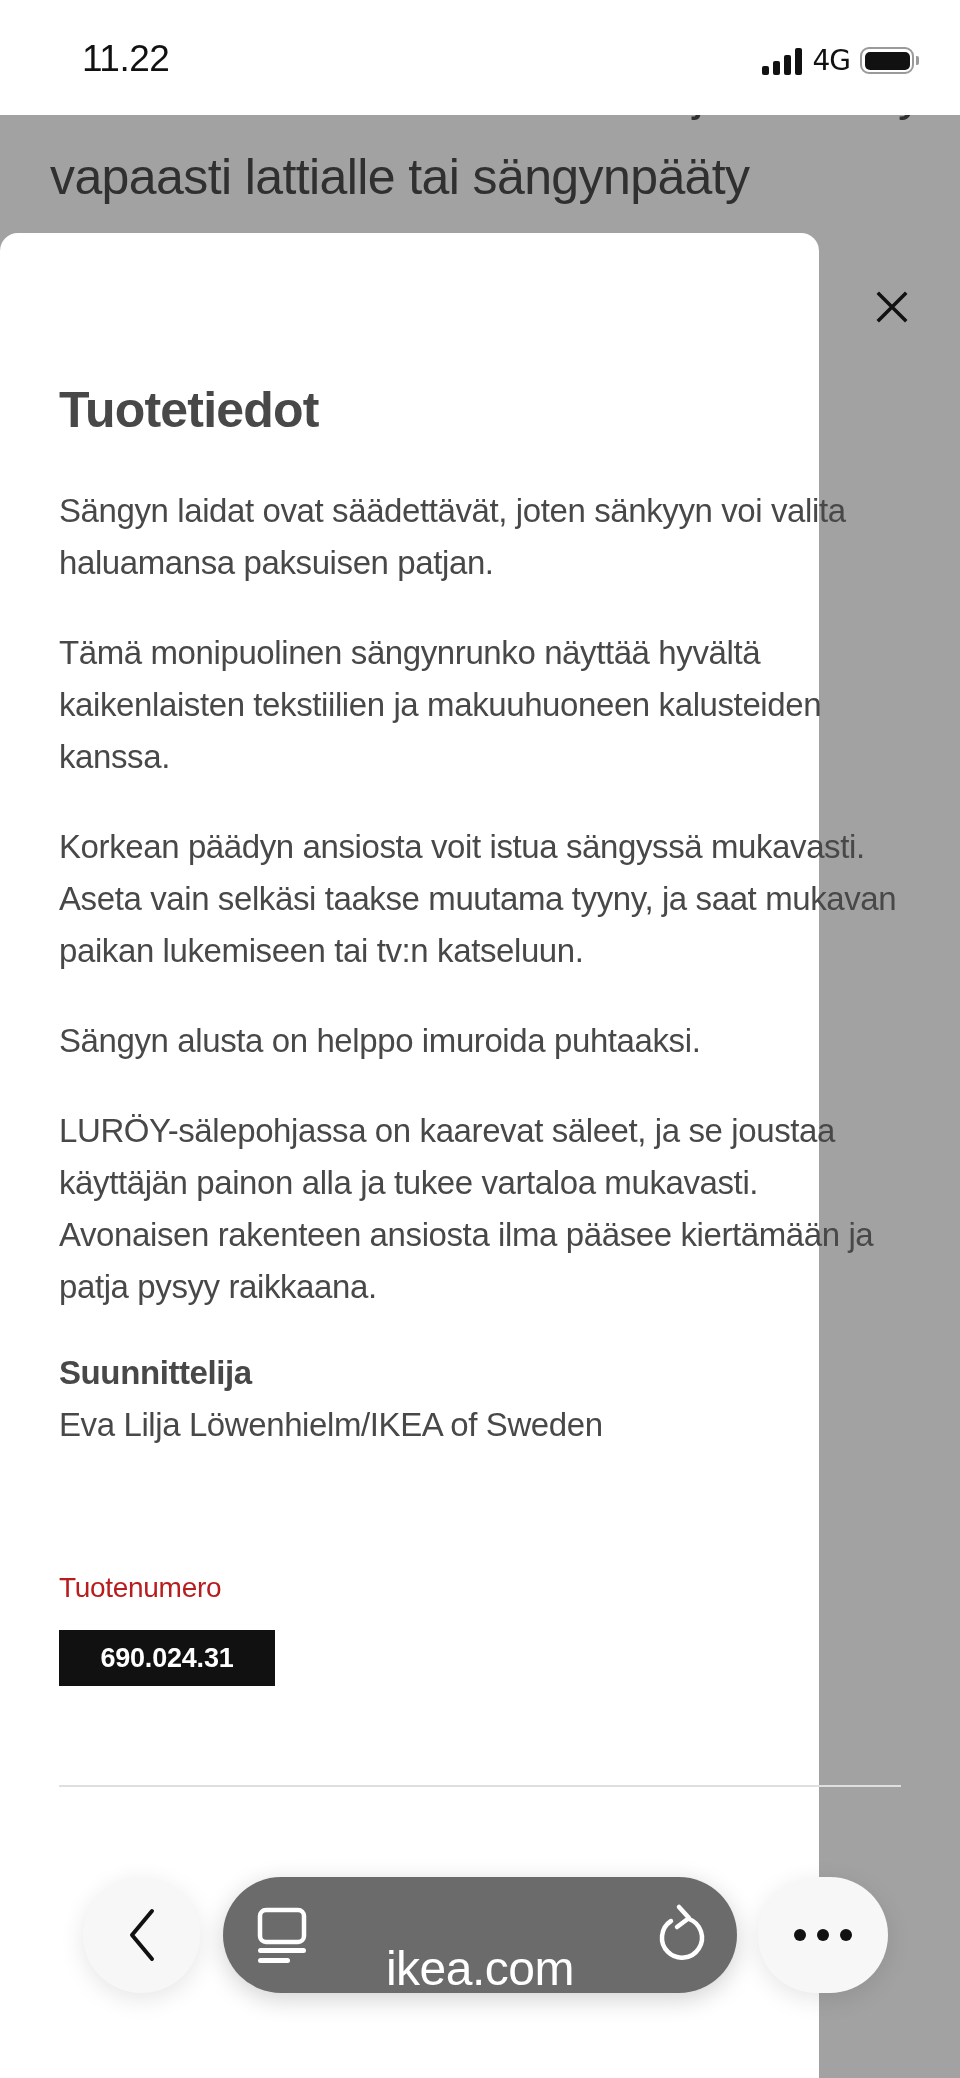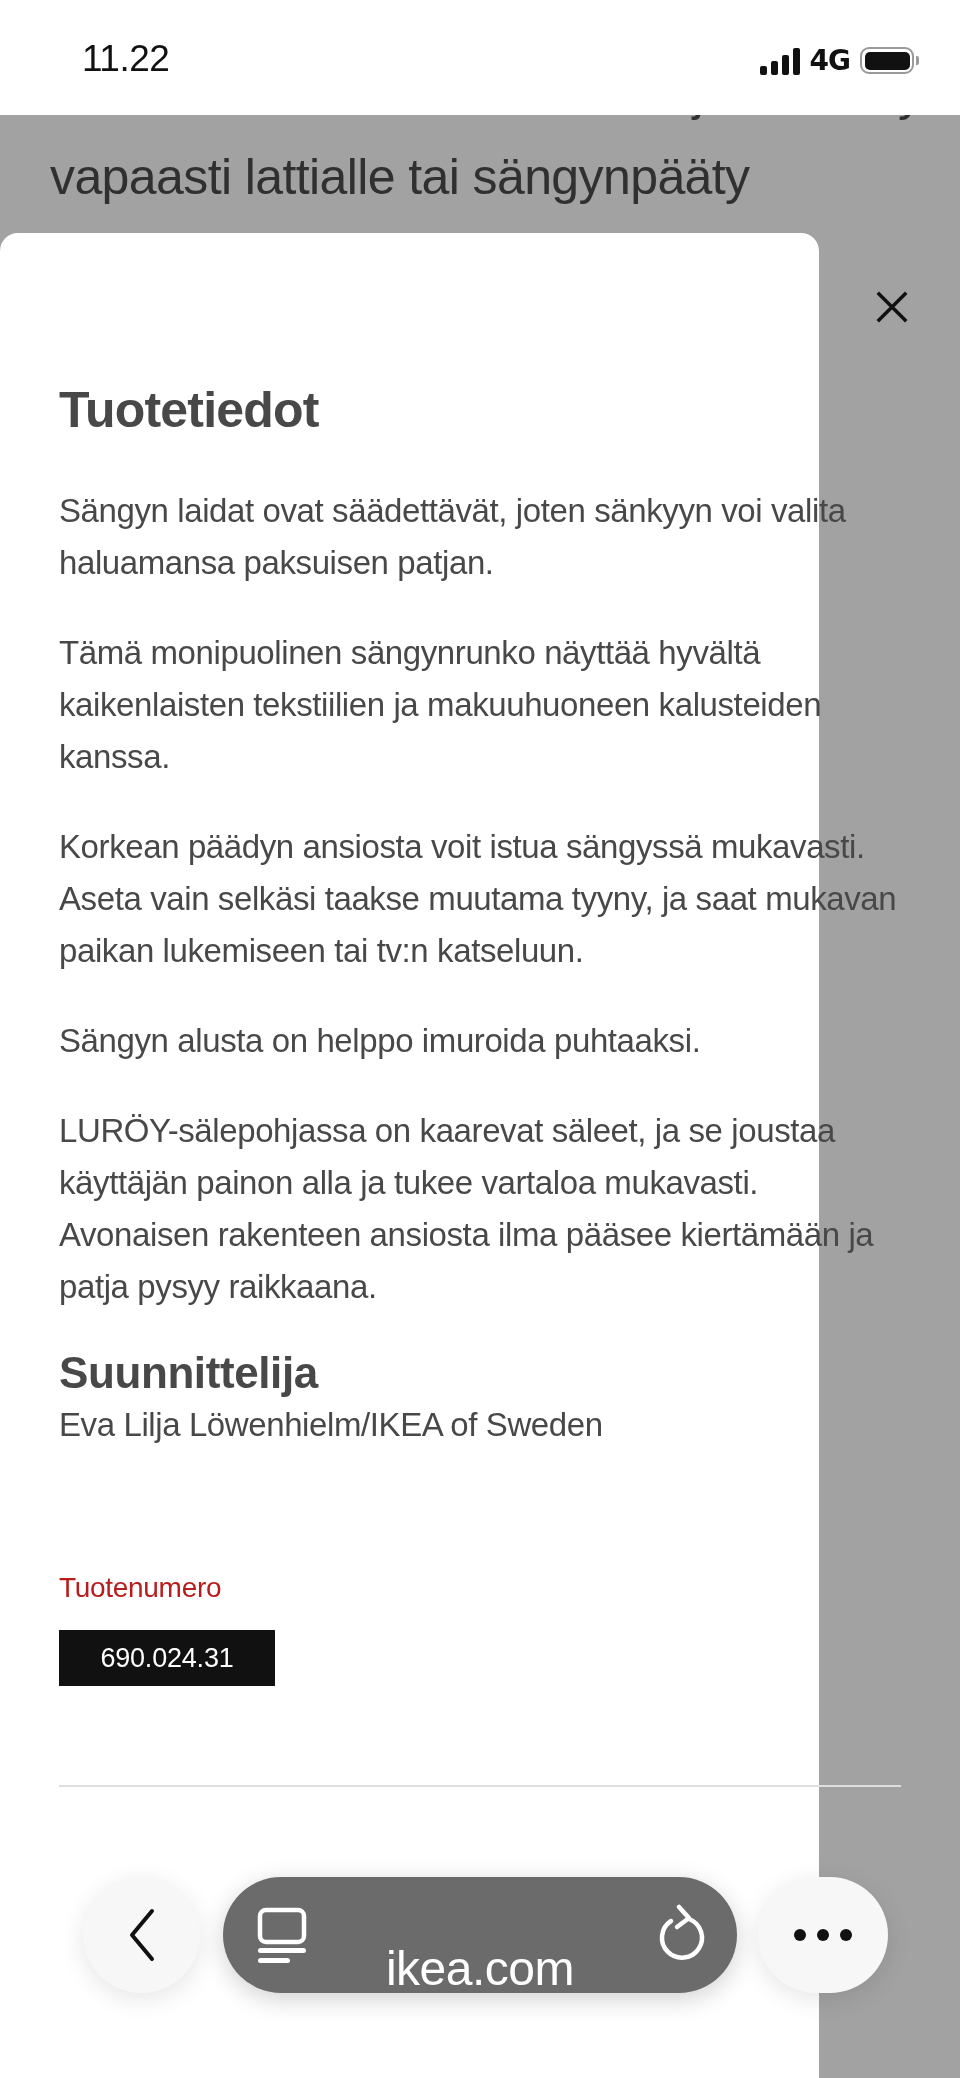--- a/index.html
+++ b/index.html
@@ -15,21 +15,21 @@
       position: absolute; left: 0; top: 0; width: 960px; height: 115px;
       background: #ffffff; z-index: 5;
     }
     .status-time {
       position: absolute; left: 82px; top: 38px;
       font-size: 37px; font-weight: 400; color: #111; letter-spacing: -0.5px;
     }
     .status-right { position: absolute; right: 46px; top: 44px; display: flex; align-items: center; gap: 10px; }
     .signal { display: flex; align-items: flex-end; gap: 4px; height: 28px; }
     .signal span { display: block; width: 7px; background: #111; border-radius: 2px; }
-    .net-label { font-size: 28px; font-weight: 700; color: #111; font-family: "DejaVu Sans", sans-serif; letter-spacing: -1px; }
+    .net-label { font-size: 28px; font-weight: 400; color: #111; font-family: "DejaVu Sans", sans-serif; letter-spacing: -1px; }
     .battery {
       position: relative; width: 54px; height: 27px; border: 2.5px solid #9a9a9a; border-radius: 9px; padding: 2.5px;
     }
     .battery .fill { width: 100%; height: 100%; background: #111; border-radius: 5px; }
     .battery::after {
       content: ""; position: absolute; right: -7px; top: 7px; width: 3px; height: 9px; background: #9a9a9a; border-radius: 0 2px 2px 0;
     }
 
     
     .bg-page { position: absolute; left: 0; top: 0; width: 960px; height: 260px; }
@@ -53,30 +53,30 @@
     .sheet-title {
       position: absolute; left: 59px; top: 148px;
       font-size: 50px; font-weight: 700; color: #484848; letter-spacing: -0.8px;
     }
 
     .content { position: absolute; left: 59px; top: 252px; width: 850px; }
     .para {
       font-size: 33px; line-height: 52px; color: #484848; letter-spacing: -0.4px;
       margin-bottom: 38px;
     }
-    .designer-label { font-size: 44px; font-weight: 700; line-height: 52px; color: #484848; letter-spacing: -0.4px; margin-top: -4px; }
+    .designer-label { font-size: 33px; font-weight: 700; line-height: 52px; color: #484848; letter-spacing: -0.4px; margin-top: -4px; }
     .designer-name { font-size: 33px; line-height: 52px; color: #484848; letter-spacing: -0.4px; }
 
     .artno-label {
       position: absolute; left: 59px; top: 1339px;
       font-size: 28px; color: #b91c1c; letter-spacing: -0.3px;
     }
     .artno-box {
       position: absolute; left: 59px; top: 1397px; width: 216px; height: 56px;
-      background: #111111; color: #ffffff; font-weight: 400; font-size: 27px;
+      background: #111111; color: #ffffff; font-weight: 700; font-size: 27px;
       display: flex; align-items: center; justify-content: center; letter-spacing: -0.2px; text-align: center;
     }
     .divider { position: absolute; left: 59px; top: 1552px; width: 842px; height: 2px; background: #dfdfdf; }
 
     
     .toolbar { position: absolute; left: 0; top: 1820px; width: 960px; height: 258px; z-index: 6; }
     .circle-btn {
       position: absolute; width: 120px; height: 116px; border-radius: 60px;
       background: #f7f7f7; box-shadow: 0 6px 24px rgba(0,0,0,0.10);
       display: flex; align-items: center; justify-content: center; cursor: pointer;

